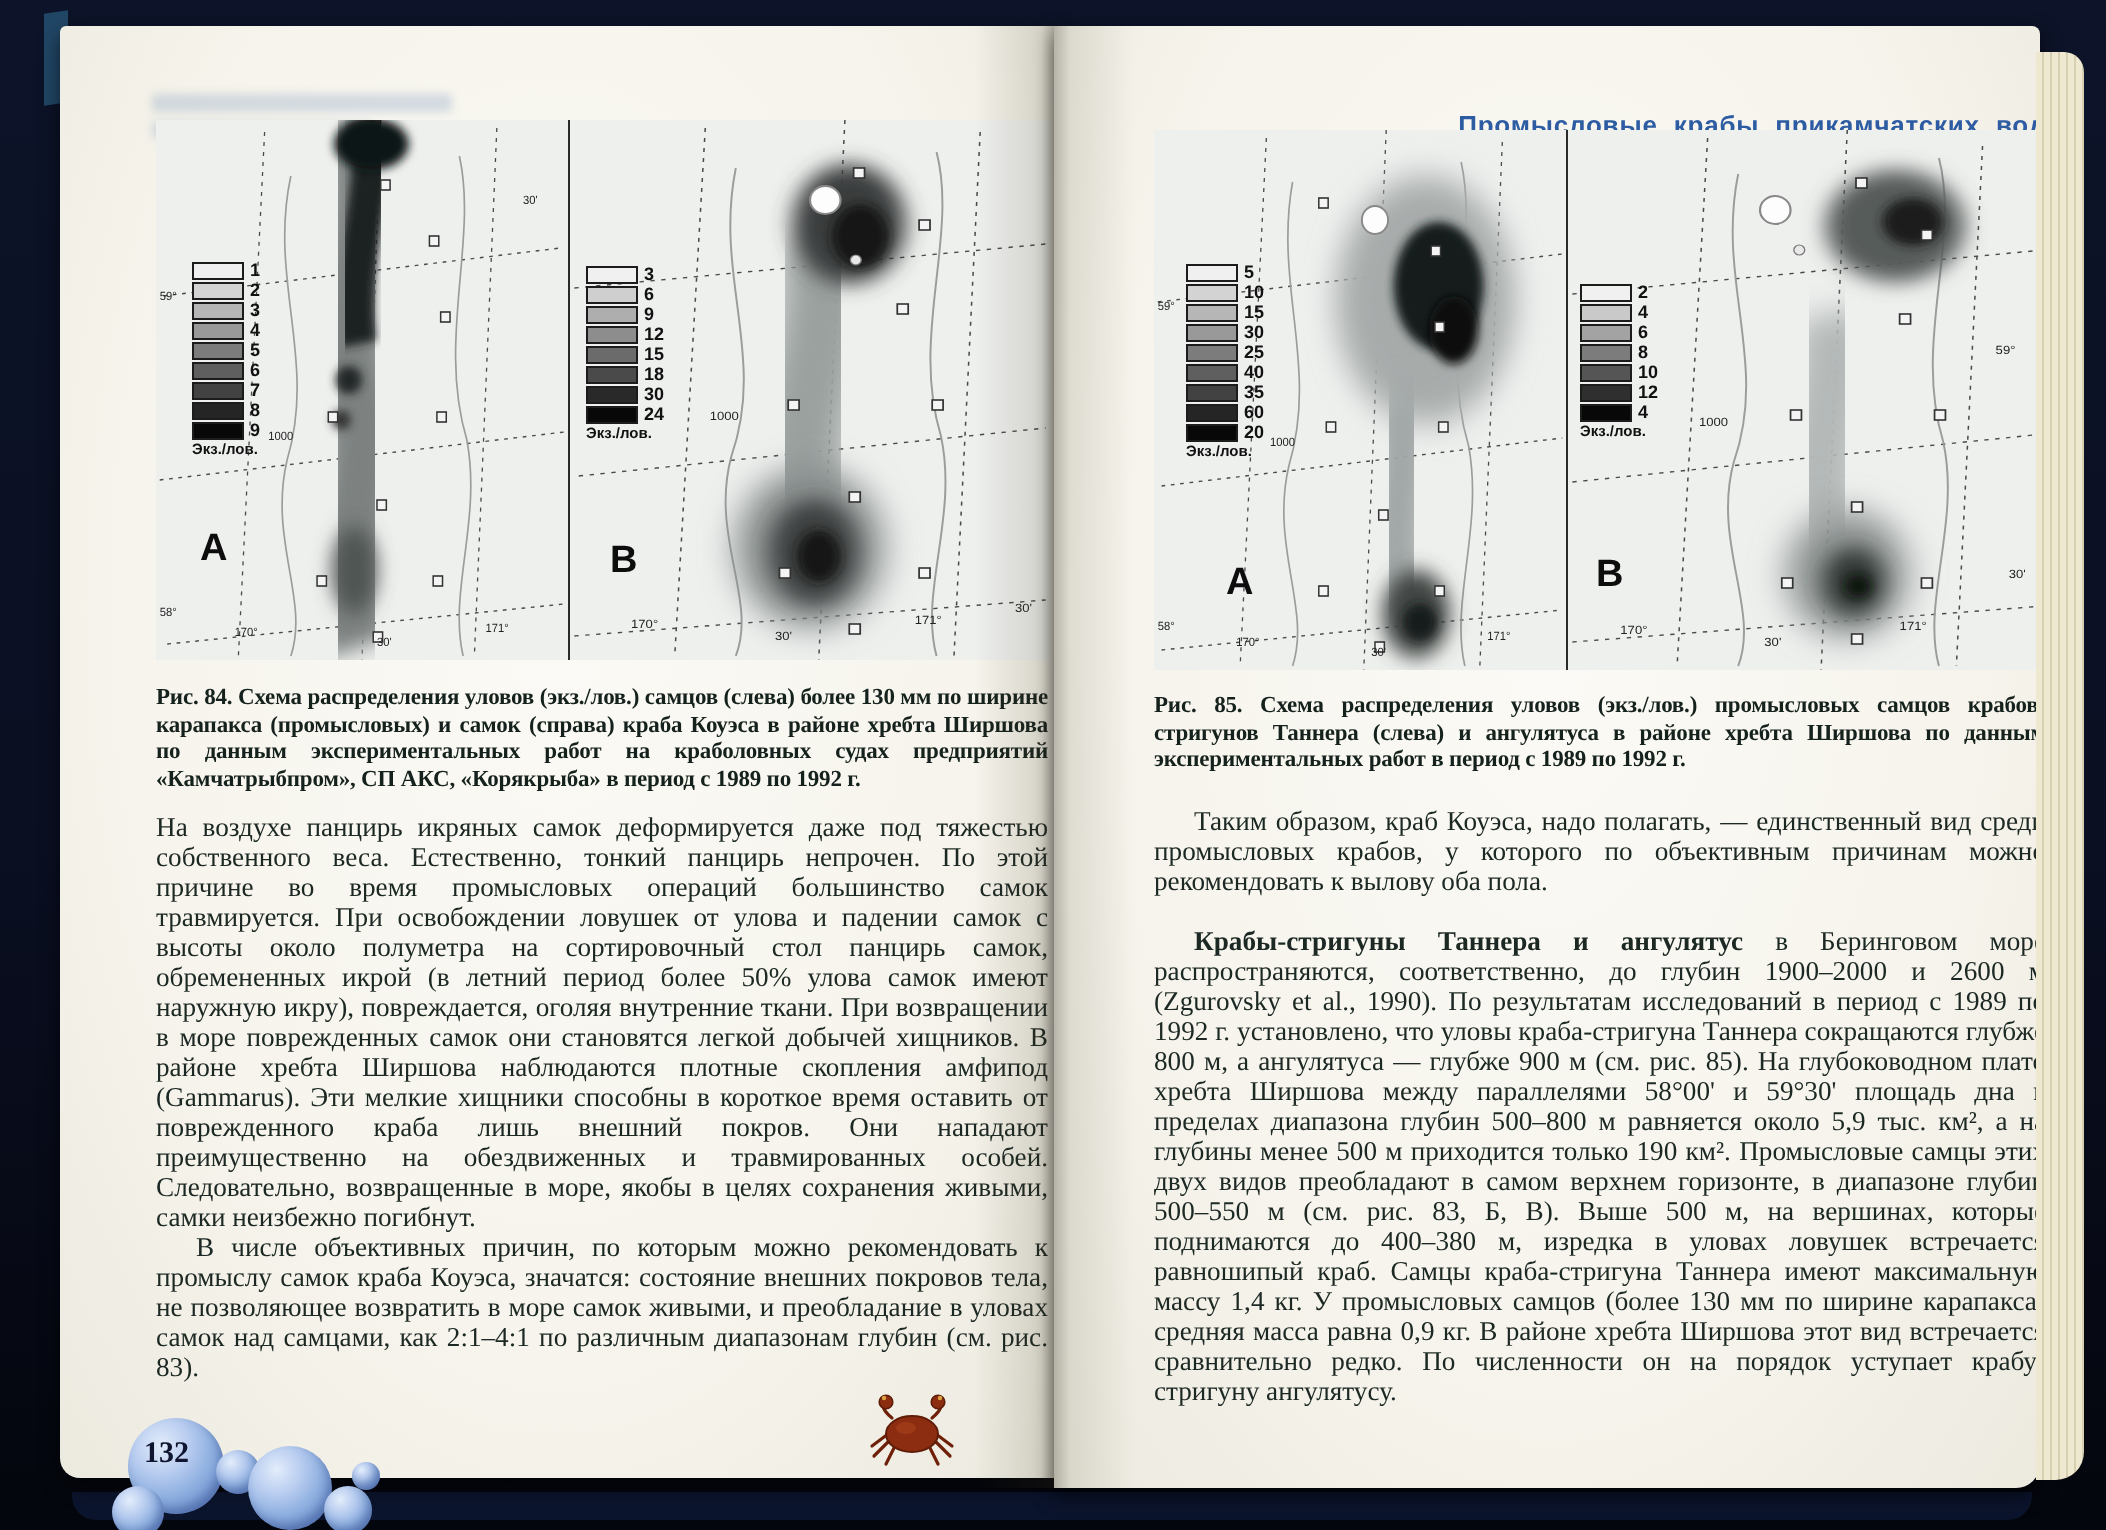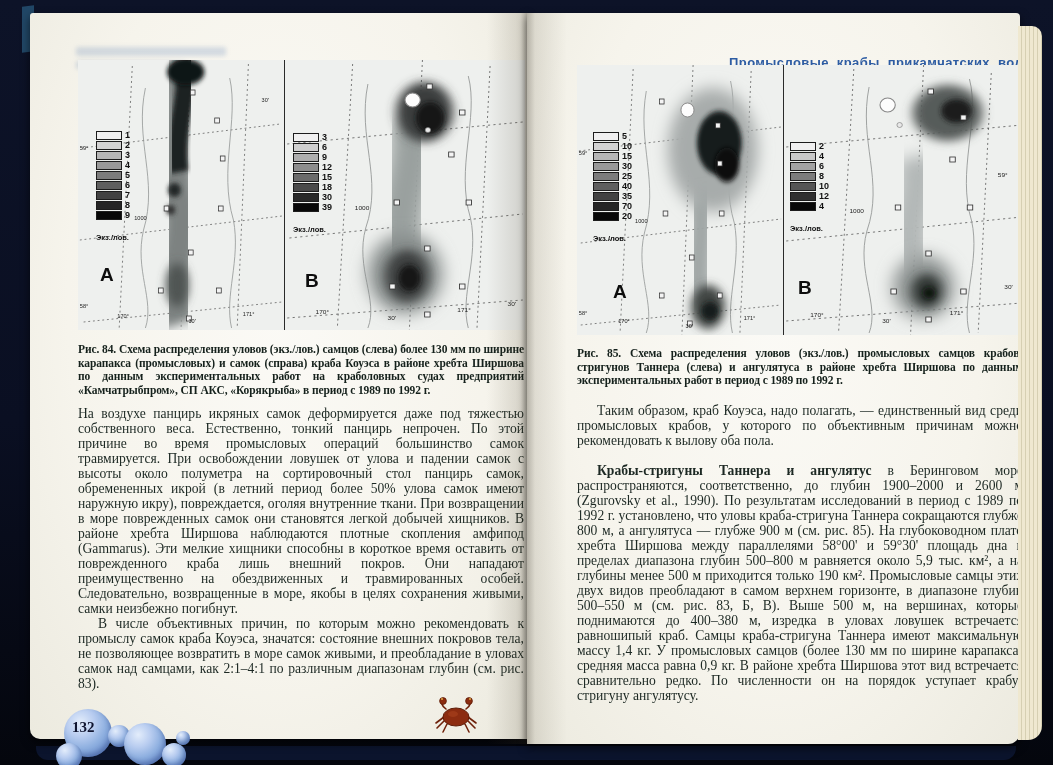--- a/index.html
+++ b/index.html
@@ -32,21 +32,21 @@
   
   .figure{position:absolute;display:flex;}
   .panel{position:relative;height:270px;}
   .panel svg{position:absolute;left:0;top:0;width:100%;height:100%;}
   .panel-a{width:206px;}
   .panel-b{width:240px;border-left:1px solid #2a2a2a;}
   .legend{position:absolute;width:70px;font-family:"Liberation Sans",sans-serif;}
   .lg-row{display:flex;align-items:center;height:10px;}
   .lg-sw{display:inline-block;width:26px;height:9px;border:1px solid #1c1c1c;box-sizing:border-box;}
   .lg-num{font-size:9px;font-weight:bold;color:#111;margin-left:3px;line-height:10px;}
-  .lg-unit{font-size:7.5px;font-weight:bold;color:#111;margin-top:13px;}
+  .lg-unit{font-size:7.5px;font-weight:bold;color:#111;margin-top:0;}
   .letter{position:absolute;font-family:"Liberation Sans",sans-serif;font-weight:bold;font-size:19px;color:#0d0d0d;}
 
   
   .caption{position:absolute;width:446px;font-weight:bold;font-size:11.5px;line-height:13.6px;
            text-align:justify;color:#15211c;letter-spacing:-.1px;}
   .bodytext{position:absolute;width:446px;font-size:13.6px;line-height:15px;text-align:justify;color:#1c2823;}
   .bodytext p{margin:0;}
   .bodytext p.ind{text-indent:20px;}
   .bodytext p.gap{margin-top:15px;}
 
@@ -252,21 +252,21 @@
               <div class="lg-row">
                 <span class="lg-sw" style="background: rgb(74, 74, 74);"></span>
                 <span class="lg-num">18</span>
               </div>
               <div class="lg-row">
                 <span class="lg-sw" style="background: rgb(41, 41, 41);"></span>
                 <span class="lg-num">30</span>
               </div>
               <div class="lg-row">
                 <span class="lg-sw" style="background: rgb(8, 8, 8);"></span>
-                <span class="lg-num">39</span>
+                <span class="lg-num">24</span>
               </div>
             </div>
           <div class="lg-unit">Экз./лов.</div>
         </div>
         <div class="letter" style="left:20px;top:210px;">В</div>
       </div>
     </div>
 
     <div class="caption" style="left:48px;top:330px;">Рис. 84.  Схема распределения  уловов (экз./лов.) самцов (слева) более 130 мм по ширине карапакса (промысловых) и самок (справа) краба Коуэса в районе хребта Ширшова по данным экспериментальных работ на краболовных судах предприятий «Камчатрыбпром», СП АКС, «Корякрыба» в период с 1989 по 1992 г.</div>
 
@@ -388,21 +388,21 @@
               <div class="lg-row">
                 <span class="lg-sw" style="background: rgb(95, 95, 95);"></span>
                 <span class="lg-num">40</span>
               </div>
               <div class="lg-row">
                 <span class="lg-sw" style="background: rgb(66, 66, 66);"></span>
                 <span class="lg-num">35</span>
               </div>
               <div class="lg-row">
                 <span class="lg-sw" style="background: rgb(37, 37, 37);"></span>
-                <span class="lg-num">70</span>
+                <span class="lg-num">60</span>
               </div>
               <div class="lg-row">
                 <span class="lg-sw" style="background: rgb(8, 8, 8);"></span>
                 <span class="lg-num">20</span>
               </div>
             </div>
           <div class="lg-unit">Экз./лов.</div>
         </div>
         <div class="letter" style="left:36px;top:216px;">А</div>
       </div>

